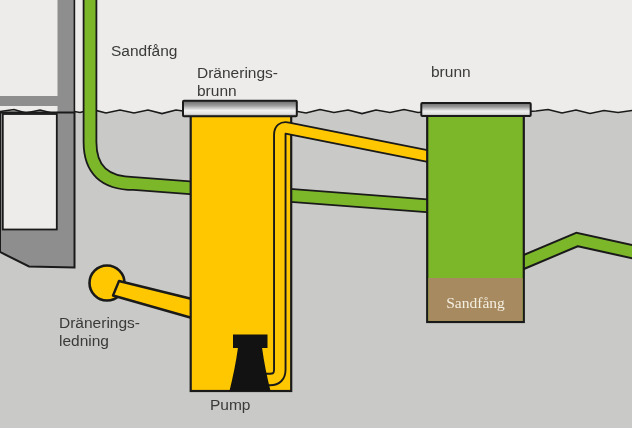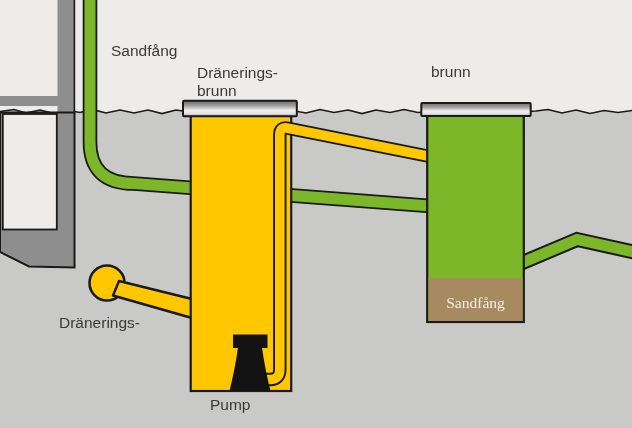--- a/index.html
+++ b/index.html
@@ -94,20 +94,21 @@
     <span>Dränerings-</span>
     <span>brunn</span>
   </div>
 
   <div class="lbl" style="left:431px;top:63px">
     <span>brunn</span>
   </div>
 
   <div class="lbl" style="left:59px;top:314px">
     <span>Dränerings-</span>
+    <span>ledning</span>
   </div>
 
   <div class="lbl" id="lbl-sandtrap">
     <span>Sandfång</span>
   </div>
 
   <div class="lbl lbl-center" style="left:210px;top:396px;width:80px">
     <span>Pump</span>
   </div>
 

